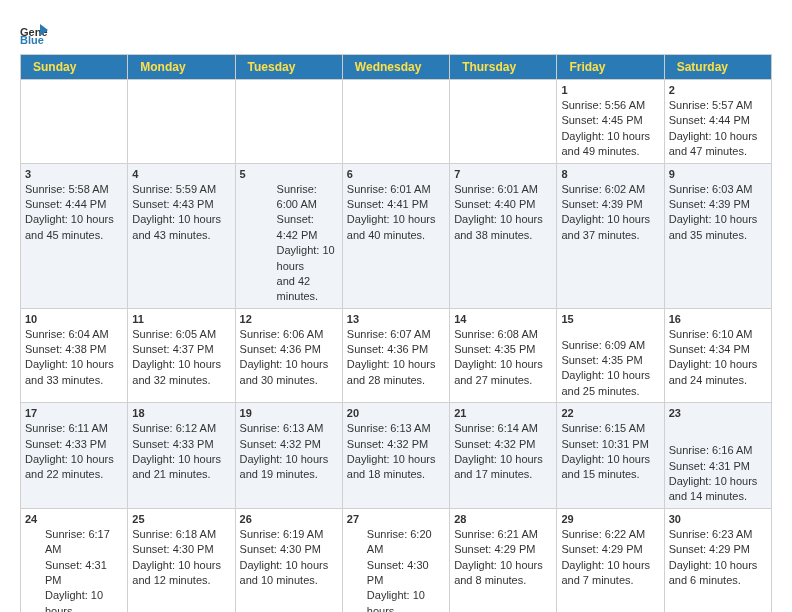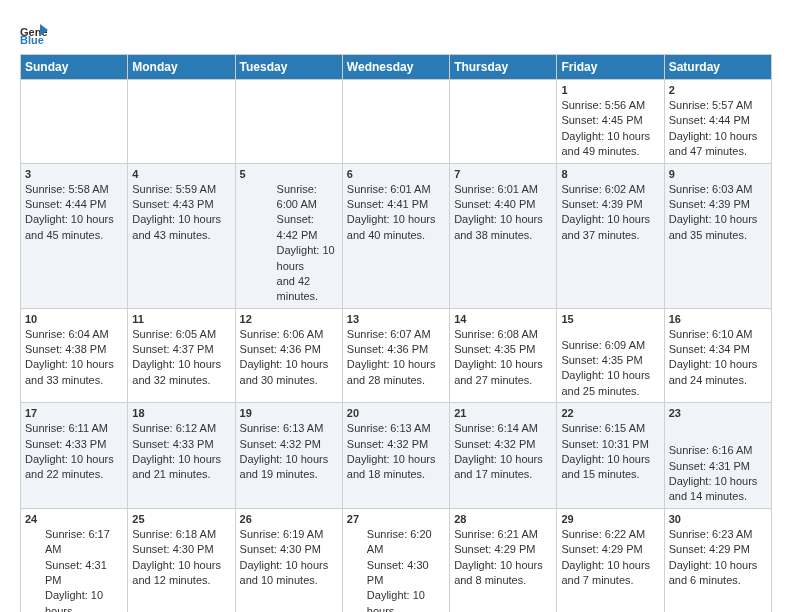--- a/index.html
+++ b/index.html
@@ -41,24 +41,24 @@
       font-size: 14px;
       color: #555;
     }
     .calendar {
       width: 100%;
       border-collapse: collapse;
       table-layout: fixed;
     }
     .calendar th {
       background-color: #2a7ab5;
-      color: #ffffff;
+      color: #fde047;
       font-size: 12px;
       font-weight: bold;
-      padding: 5px 4px;
+      padding: 5px 12px;
       text-align: left;
       border: 1px solid #ccc;
     }
     .calendar td {
       vertical-align: top;
       font-size: 10px;
       color: #333;
       padding: 4px 4px 3px 4px;
       border: 1px solid #d0d0d0;
       height: 80px;

